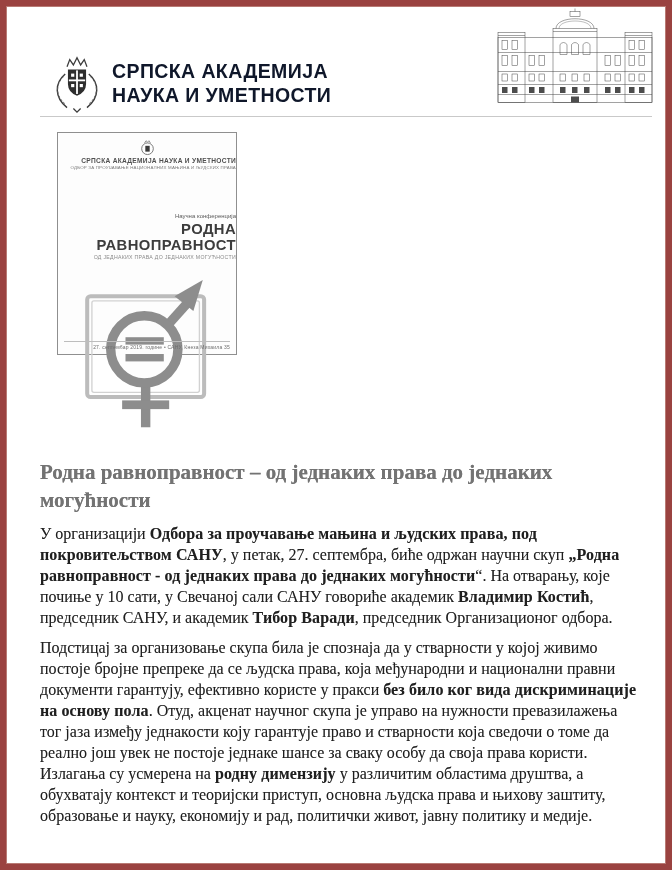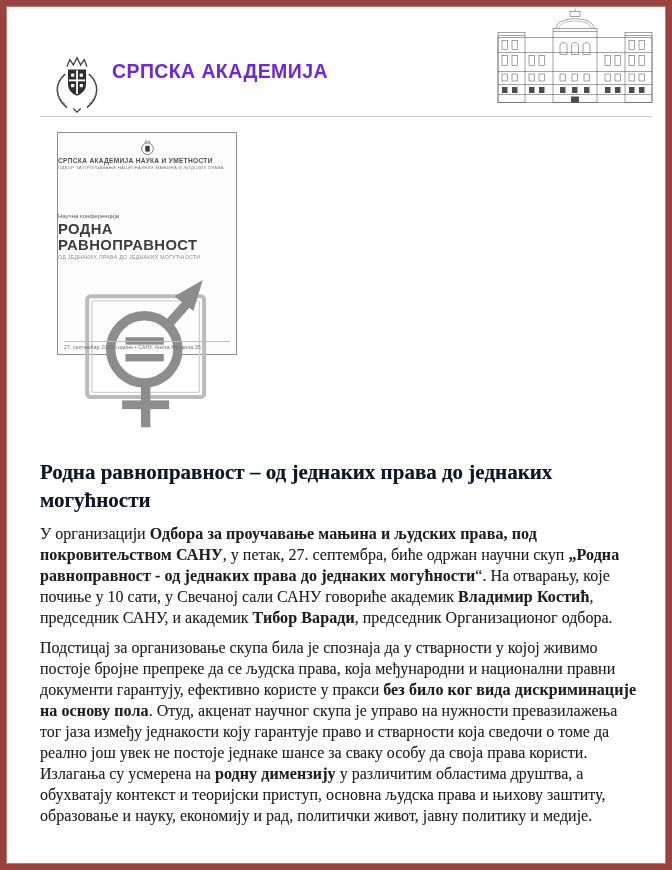--- a/index.html
+++ b/index.html
@@ -7,45 +7,45 @@
   .frame{
     box-sizing:border-box;position:relative;width:672px;height:870px;
     border:6px solid #9a4240;background:#ffffff;overflow:hidden;
     box-shadow:inset 0 0 0 1px #b87a74;
   }
   
   .logo{position:absolute;left:42px;top:48px;width:58px;height:60px;}
   .org-name{
     position:absolute;left:106px;top:53px;
     font-family:"Liberation Sans",sans-serif;font-size:19.5px;line-height:24px;
-    color:#6d28d9;letter-spacing:.4px;font-weight:600;
+    color:#0f172a;letter-spacing:.4px;font-weight:600;
   }
   .header-rule{position:absolute;left:34px;top:110px;width:612px;height:1px;background:#c9c9c9;}
   .building{position:absolute;left:488px;top:2px;width:162px;height:97px;}
   
   .poster{
     position:absolute;left:51px;top:126px;width:180px;height:223px;margin:0;
     border:1px solid #8f8f8f;background:#fdfdfd;box-sizing:border-box;
-    font-family:"Liberation Sans",sans-serif;text-align:left;color:#555;
+    font-family:"Liberation Sans",sans-serif;text-align:right;color:#555;
   }
   .poster-emblem{display:block;margin:7px auto 1px;width:15px;height:16px;}
   .poster-org{font-size:6.6px;letter-spacing:.3px;color:#4f4f4f;font-weight:700;}
   .poster-committee{font-size:4.4px;letter-spacing:.2px;color:#7a7a7a;margin-top:1px;}
   .poster-conf{font-size:6px;color:#5a5a5a;margin-top:43px;}
   .poster-title{font-size:14.8px;font-weight:700;color:#3c3c3c;letter-spacing:.4px;margin-top:2px;}
   .poster-subtitle{font-size:5.2px;color:#8a8a8a;letter-spacing:.3px;margin-top:1px;}
   .gender-art{display:block;margin:8px auto 0;width:142px;height:168px;}
   .poster-footer{
     position:absolute;left:6px;right:6px;bottom:4px;border-top:1px solid #bdbdbd;
     padding-top:2px;font-size:5px;color:#6e6e6e;letter-spacing:.2px;
   }
   
   .article{position:absolute;left:34px;top:452px;width:601px;color:#1f1f1f;}
   .article h1{
-    margin:0 0 9px 0;font-size:21px;line-height:28px;font-weight:700;color:#0f172a;
+    margin:0 0 9px 0;font-size:21px;line-height:28px;font-weight:700;color:#737373;
     text-shadow:0 0 .5px rgba(0,0,0,.45);
   }
   .article p{
     margin:0 4px 9px 0;font-size:16px;line-height:21px;
     text-shadow:0 0 .4px rgba(0,0,0,.3);
   }
   .article p b{letter-spacing:.1px;}
   svg{display:block;}
 </style>
 </head>
@@ -66,20 +66,21 @@
     <rect x="31" y="18" width="2" height="26" fill="#ffffff"></rect>
     <rect x="23" y="28" width="18" height="2" fill="#ffffff"></rect>
     <rect x="25.5" y="21.5" width="3.5" height="3.5" fill="#ffffff"></rect>
     <rect x="35" y="21.5" width="3.5" height="3.5" fill="#ffffff"></rect>
     <rect x="25.5" y="33" width="3.5" height="3.5" fill="#ffffff"></rect>
     <rect x="35" y="33" width="3.5" height="3.5" fill="#ffffff"></rect>
   </svg>
 
   <div class="org-name">
     <div>СРПСКА АКАДЕМИЈА</div>
+    <div>НАУКА И УМЕТНОСТИ</div>
   </div>
 
   <svg class="building" viewBox="0 0 324 192" aria-hidden="true">
     <g fill="none" stroke="#464646" stroke-width="1">
       <rect x="8" y="58" width="308" height="130"></rect>
       <rect x="8" y="48" width="54" height="140"></rect>
       <rect x="262" y="48" width="54" height="140"></rect>
       <rect x="118" y="40" width="88" height="148"></rect>
       <path d="M124,40 C124,14 200,14 200,40"></path>
       <path d="M130,40 C130,20 194,20 194,40" stroke-width=".7"></path>

